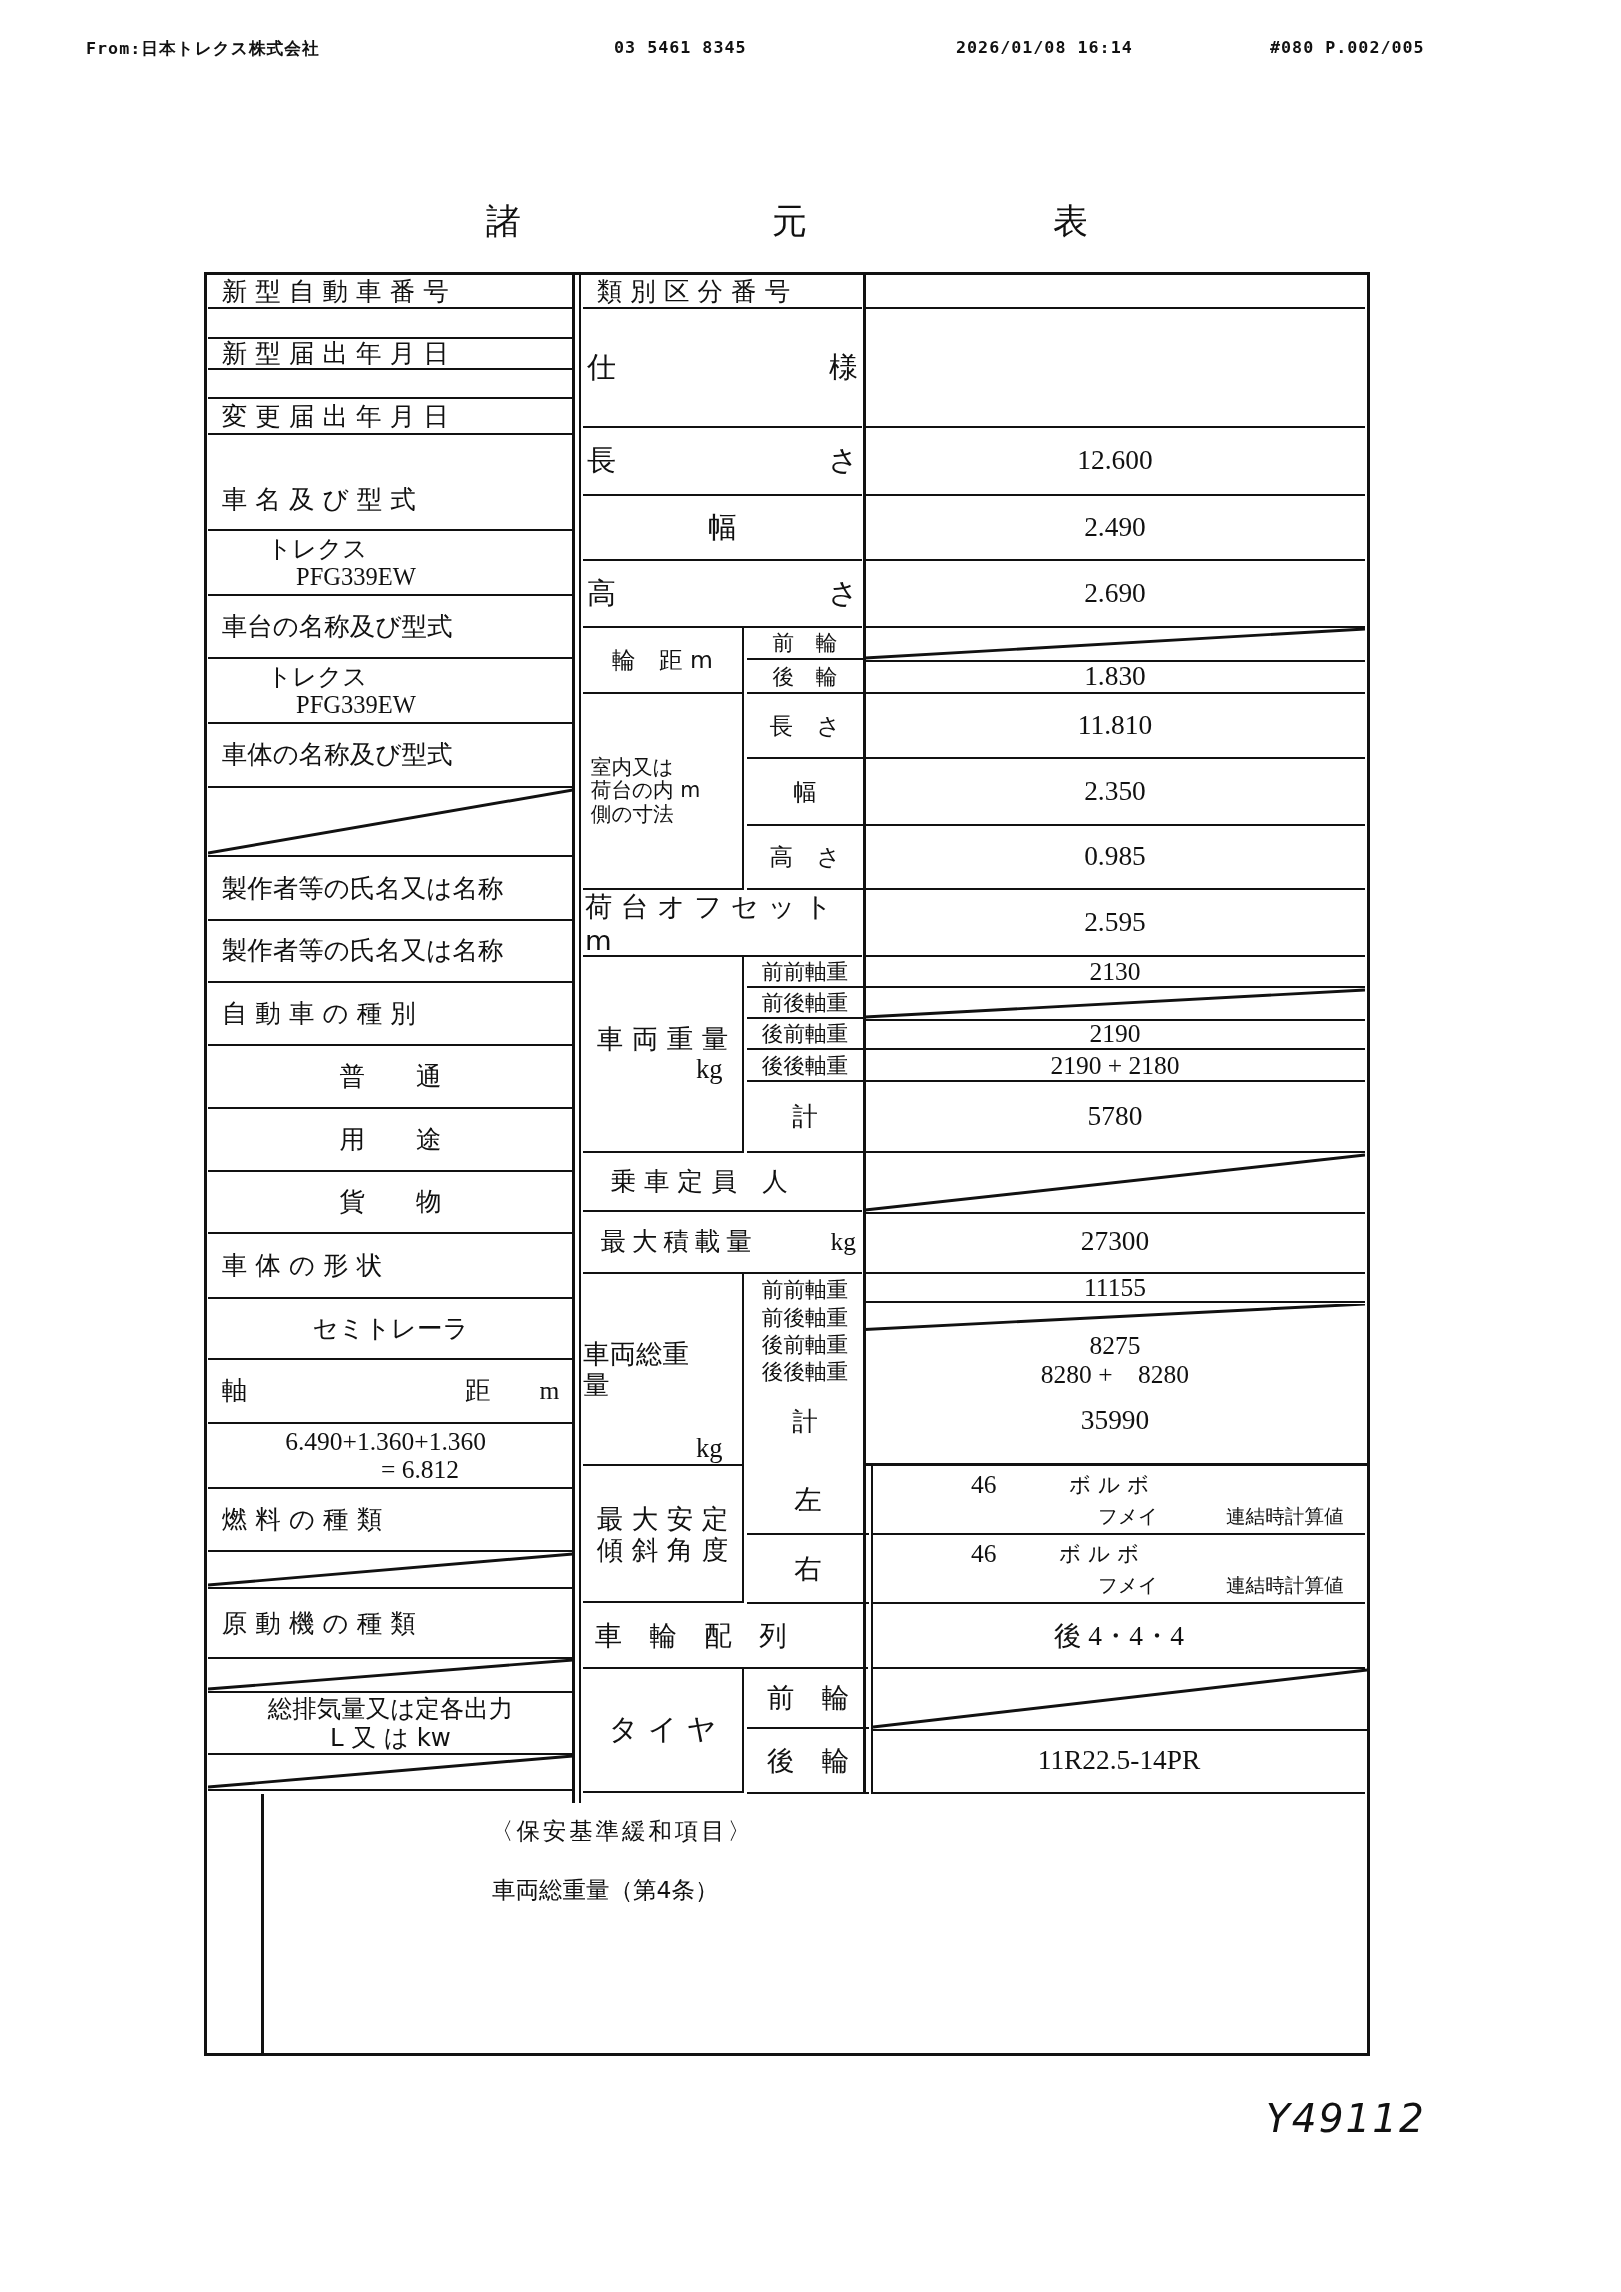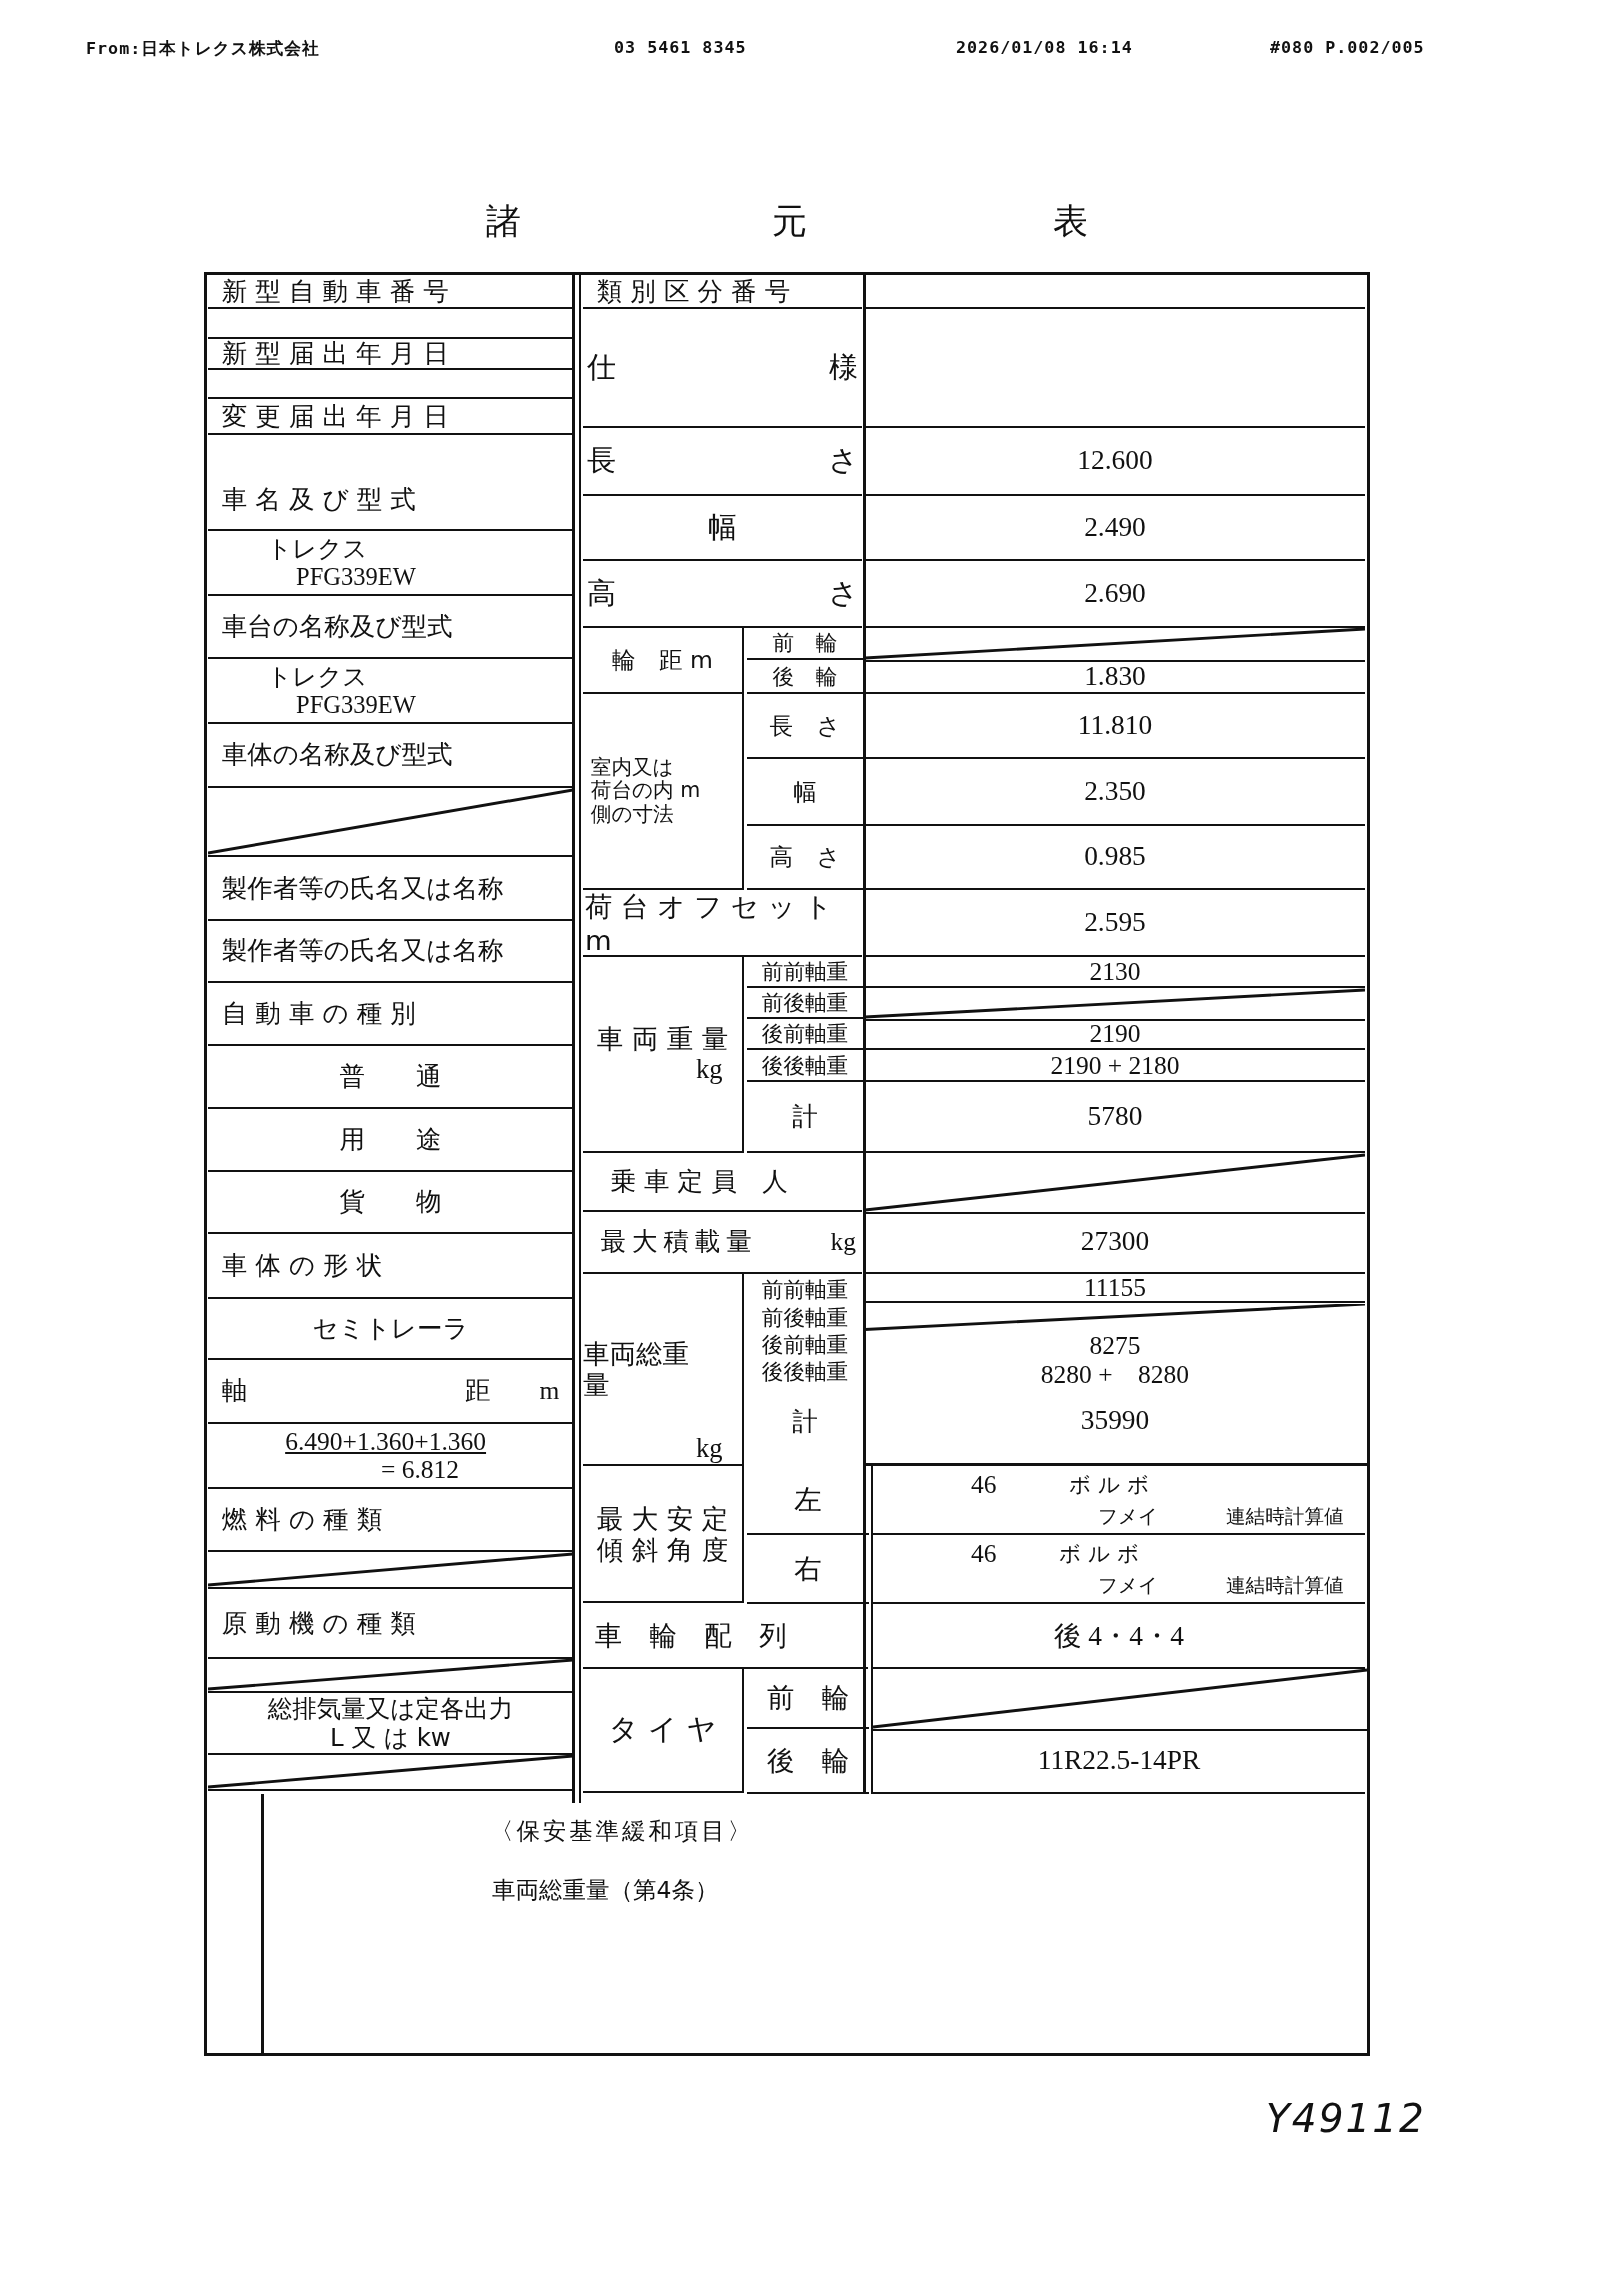--- a/index.html
+++ b/index.html
@@ -69,21 +69,21 @@
 <div class="cell lbl center" style="left:208px;top:1109px;width:365px;height:63px;border-bottom:2.9px solid #111;">用　　途</div>
 <div class="cell lbl center" style="left:208px;top:1171px;width:365px;height:63px;border-bottom:2.9px solid #111;">貨　　物</div>
 <div class="cell lbl spread" style="left:208px;top:1234px;width:365px;height:65px;border-bottom:2.9px solid #111;">車 体 の 形 状</div>
 <div class="cell lbl center" style="left:208px;top:1299px;width:365px;height:61px;border-bottom:2.9px solid #111;">セミトレーラ</div>
 <div class="cell lbl" style="left:208px;top:1359px;width:365px;height:65px;border-bottom:2.9px solid #111;padding:0 13.7px;">
   <span>軸</span>
   <span style="margin-left:auto;margin-right:49px;">距</span>
   <span style="font-family:'Liberation Serif',serif;">m</span>
 </div>
 <div class="cell" style="left:208px;top:1424px;width:365px;height:65px;border-bottom:2.9px solid #111;flex-direction:column;justify-content:center;font-family:'Liberation Serif',serif;font-size:25.5px;line-height:27.4px;">
-  <span style="margin-left:-9.8px;text-decoration:underline;">6.490+1.360+1.360</span>
+  <span style="margin-left:-9.8px;">6.490+1.360+1.360</span>
   <span style="margin-left:59px;">= 6.812</span>
 </div>
 <div class="cell lbl spread" style="left:208px;top:1489px;width:365px;height:63px;border-bottom:2.9px solid #111;">燃 料 の 種 類</div>
 <div class="diag" style="left:208px;top:1552px;width:365px;height:35px;border-bottom:2.9px solid #111;">
   <svg viewBox="0 0 372 36" preserveAspectRatio="none">
       <line x1="0" y1="34" x2="372" y2="2" stroke="#111" stroke-width="3"></line>
     </svg>
 </div>
 <div class="cell lbl spread" style="left:208px;top:1590px;width:365px;height:69px;border-bottom:2.9px solid #111;">原 動 機 の 種 類</div>
 <div class="diag" style="left:208px;top:1658px;width:365px;height:33px;border-bottom:2.9px solid #111;">

